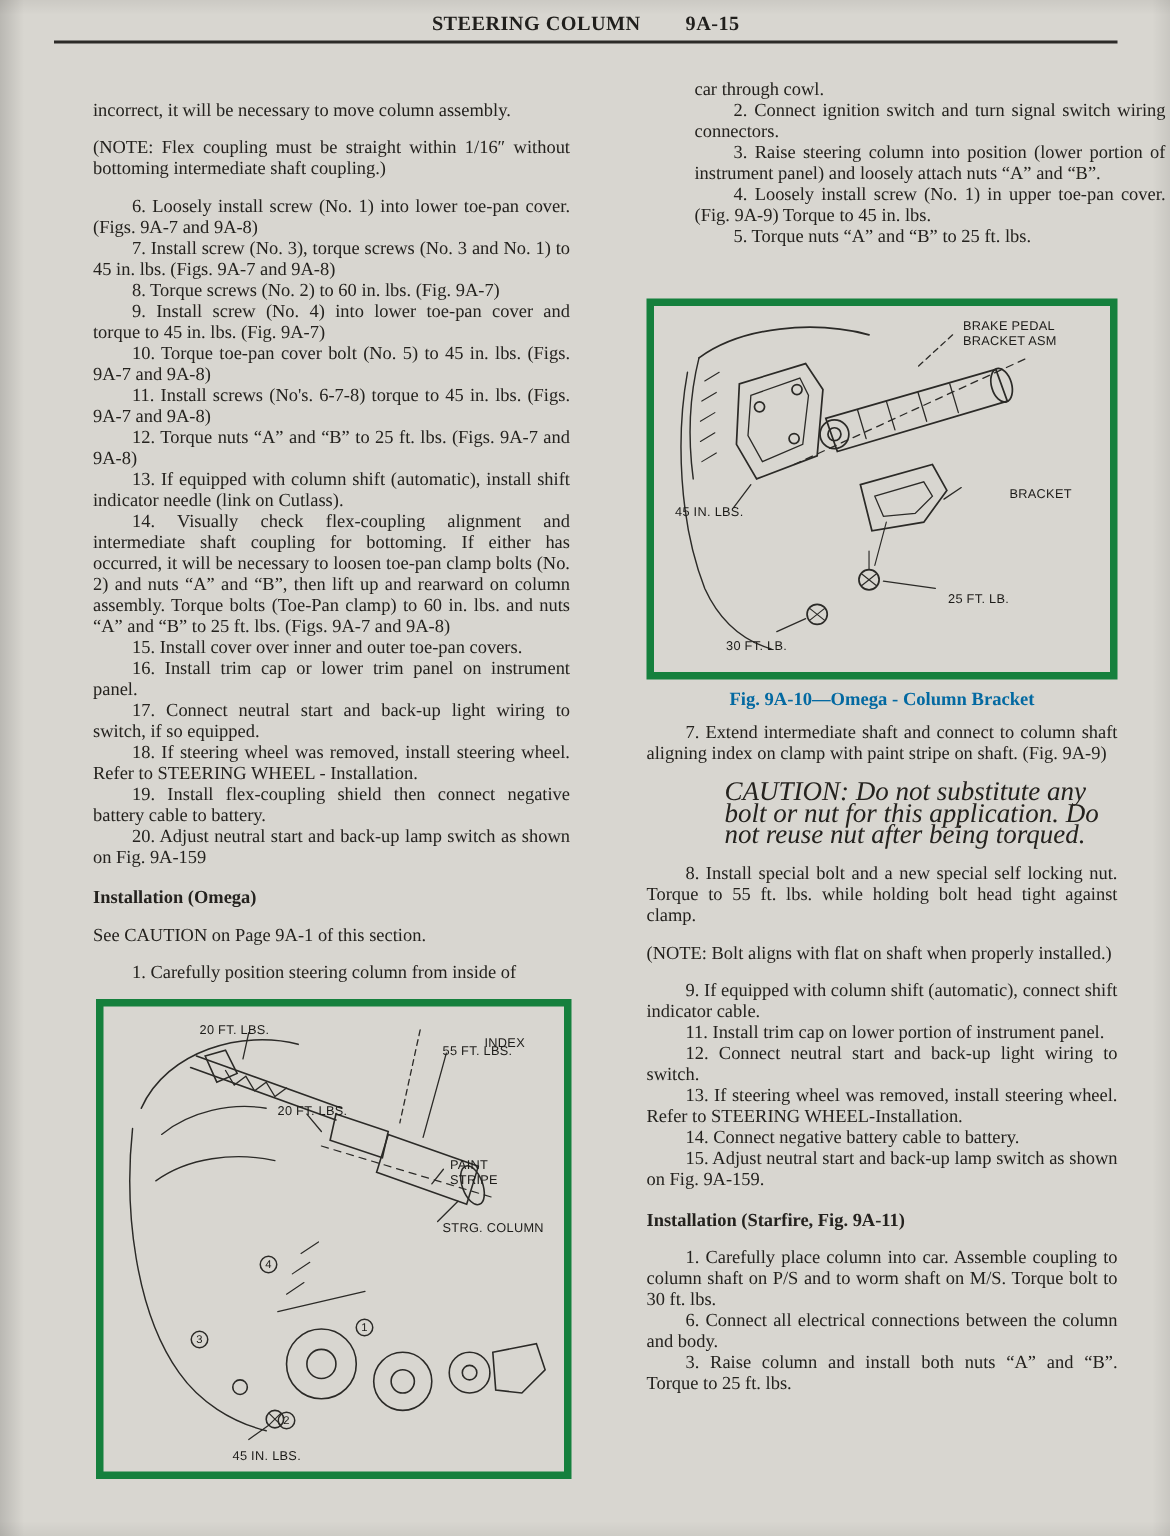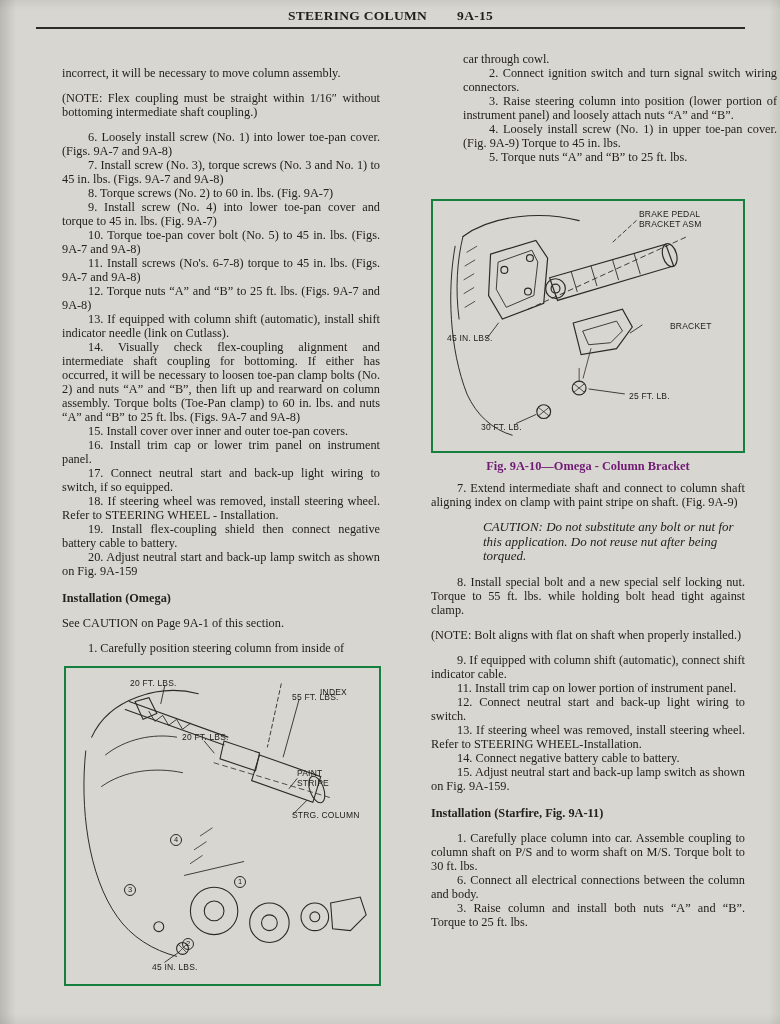--- a/index.html
+++ b/index.html
@@ -17,25 +17,25 @@
   .hdr-rule { position:absolute; top:27px; left:36px; right:35px; height:2px; background:#2c2b28; }
   .col { position:absolute; font-size:12.3px; line-height:14px; color:#24221e; text-align:justify; }
   .col-left { left:62px; top:66px; width:318px; }
   .col-right-top { left:431px; top:52px; width:314px;margin-left:32px; }
   .col-right-bottom { left:431px; top:481px; width:314px; }
   p.blk { margin:0; }
   p.step { text-indent:26px; }
   p.note { margin:11px 0; }
   p.heading { font-weight:bold; margin:13px 0 11px; text-align:left; }
   p.caution { font-style:italic; margin:11px 2px 11px 52px; text-align:left;
-              font-size:13px; line-height:14.6px; }
-  .figure { position:absolute; border:2px solid #15803d; }
+              font-size:18px; line-height:14.6px; }
+  .figure { position:absolute; border:5px solid #15803d; }
   .fig9a9  { left:64px;  top:666px; width:317px; height:320px; }
   .fig9a10 { left:431px; top:199px; width:314px; height:254px; }
-  .figcap { position:absolute; font-weight:bold; font-size:12.4px; text-align:center; color:#701a75; }
+  .figcap { position:absolute; font-weight:bold; font-size:12.4px; text-align:center; color:#0369a1; }
   .cap9a9  { left:62px;  top:990px; width:318px;margin-top:40px; }
   .cap9a10 { left:431px; top:459px; width:314px; }
   svg.art { position:absolute; inset:0; width:100%; height:100%; }
   .figlabel { position:absolute; font-family:"Liberation Sans", sans-serif; font-size:8.5px;
               line-height:10px; letter-spacing:.2px; color:#1d1c19; white-space:normal; }
   .callout { position:absolute; width:12px; height:12px; border:1px solid #2b2a27; border-radius:50%;
              font-family:"Liberation Sans", sans-serif; font-size:7.5px; line-height:10px;
              text-align:center; color:#1d1c19; }
 </style>
 </head>

